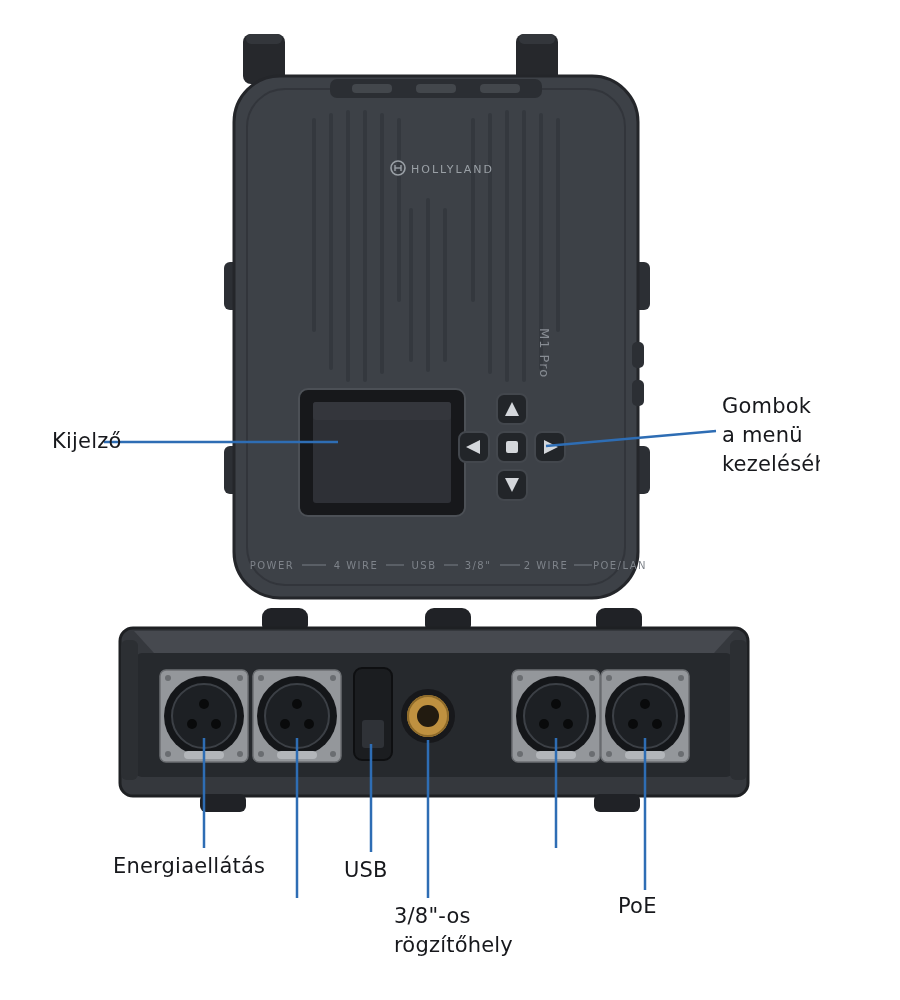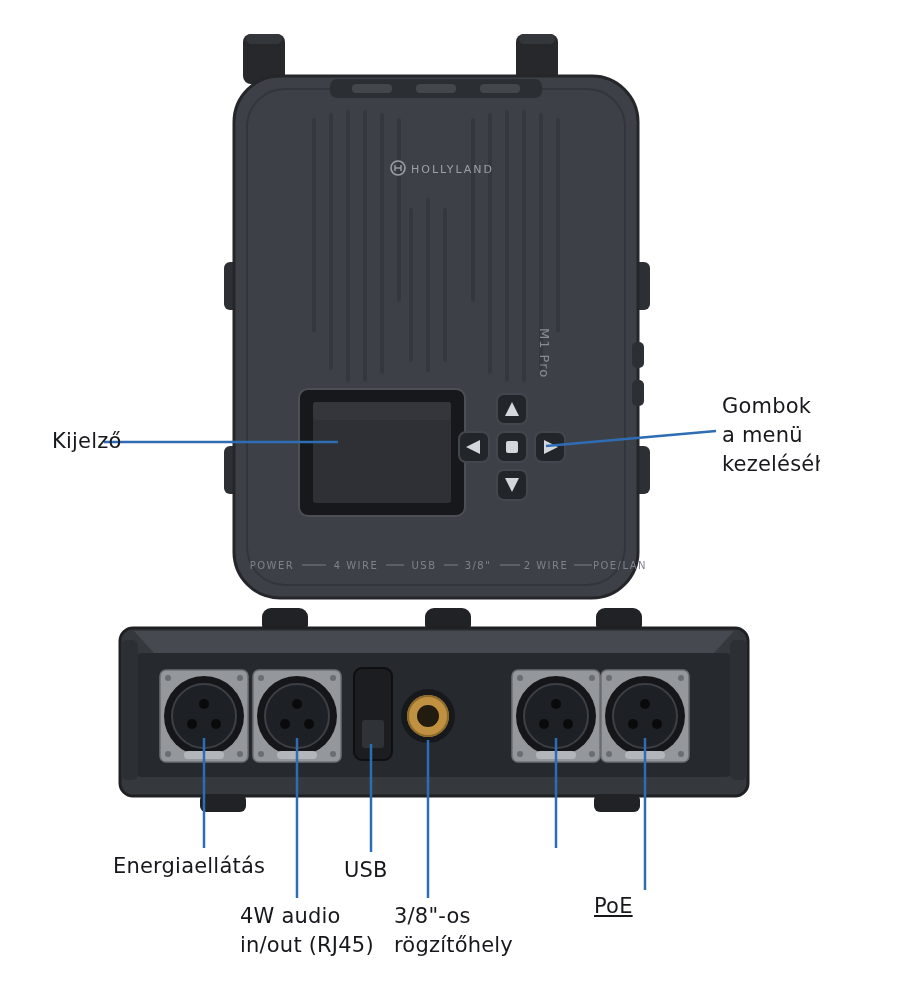--- a/index.html
+++ b/index.html
@@ -225,24 +225,22 @@
   </svg>
 
   <div class="label" style="left:52px; top:427px;">Kijelző</div>
 
   <div class="label" style="left:113px; top:852px;">Energiaellátás</div>
 
   <div class="label" style="left:722px; top:392px;">Gombok
 a menü
 kezeléséhez</div>
 
-  <div class="label" style="left:240px; top:902px;">4W audio
-in/out (RJ45)</div>
 
   <div class="label" style="left:344px; top:856px;">USB</div>
 
   <div class="label" style="left:394px; top:902px;">3/8"-os
 rögzítőhely</div>
 
 
-  <div class="label" style="left:594px; top:892px;text-decoration:underline;">PoE</div>
+  <div class="label" style="left:618px; top:892px;">PoE</div>
 
 </div>
 
 </body></html>

